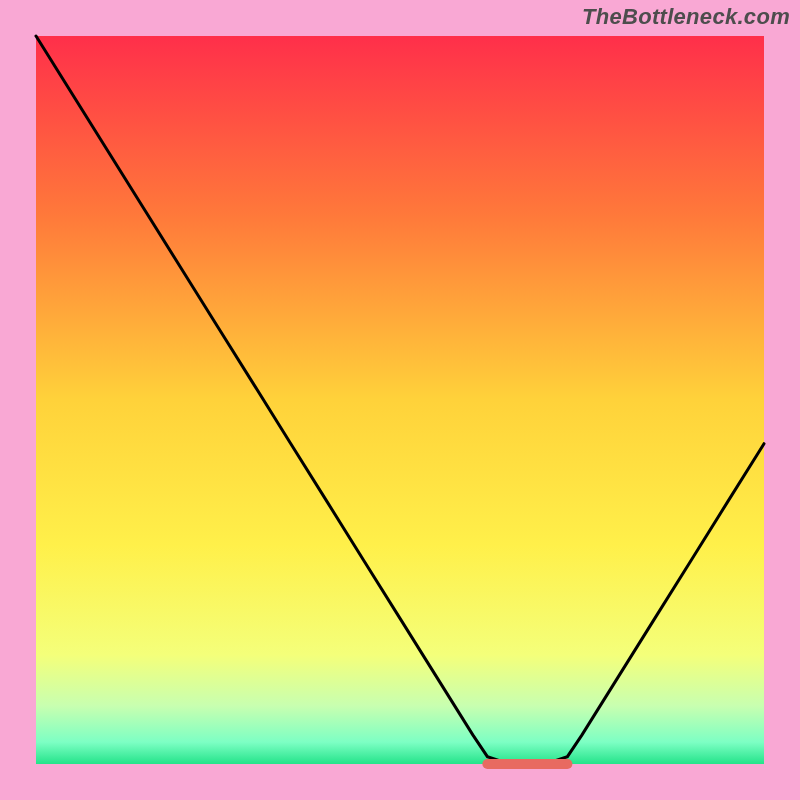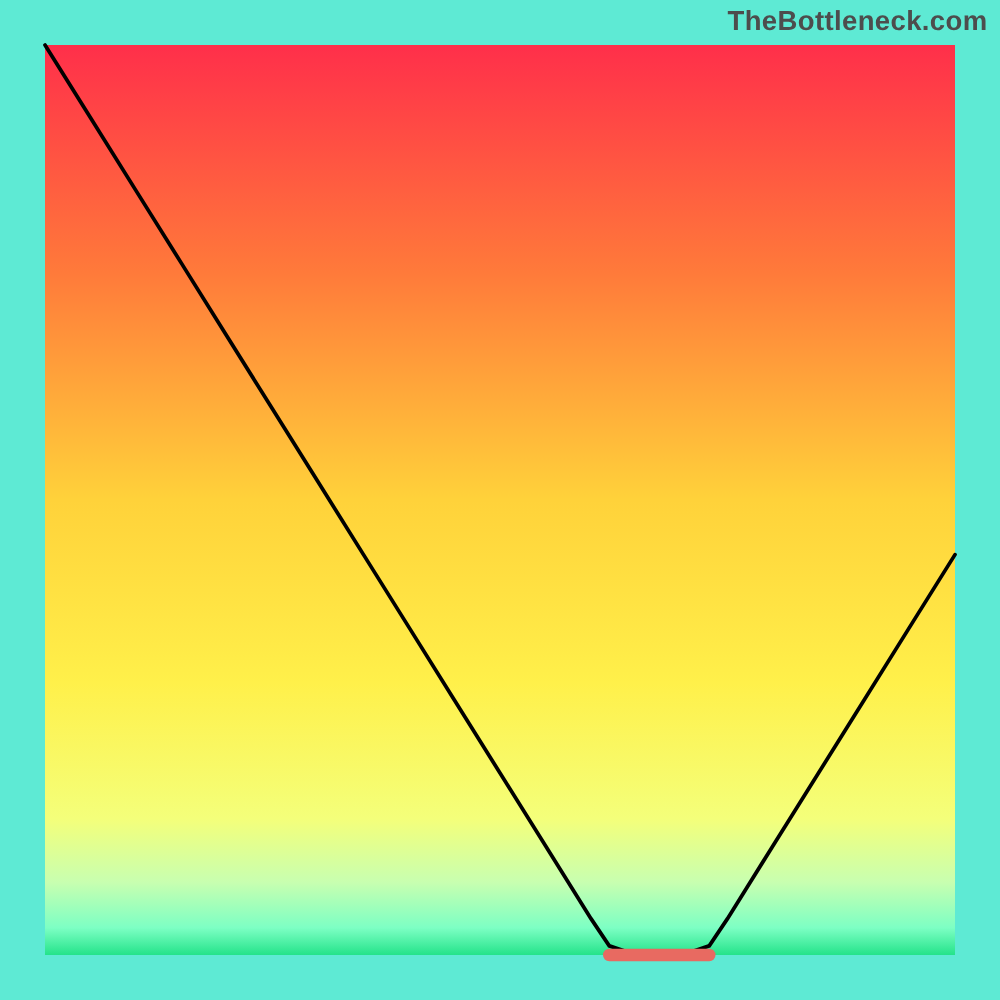--- a/index.html
+++ b/index.html
@@ -8,21 +8,22 @@
     width: 800px;
     height: 800px;
     background: #000;
     overflow: hidden;
     font-family: Arial, Helvetica, sans-serif;
   }
   .frame {
     position: relative;
     width: 800px;
     height: 800px;
-    background: #5eead4;
+    background: #f9a8d4;
+    font-style: italic;
   }
   .attribution {
     position: absolute;
     top: 4px;
     right: 10px;
     color: #4d4d4d;
     font-size: 22px;
     font-weight: 600;
     letter-spacing: 0.3px;
   }

